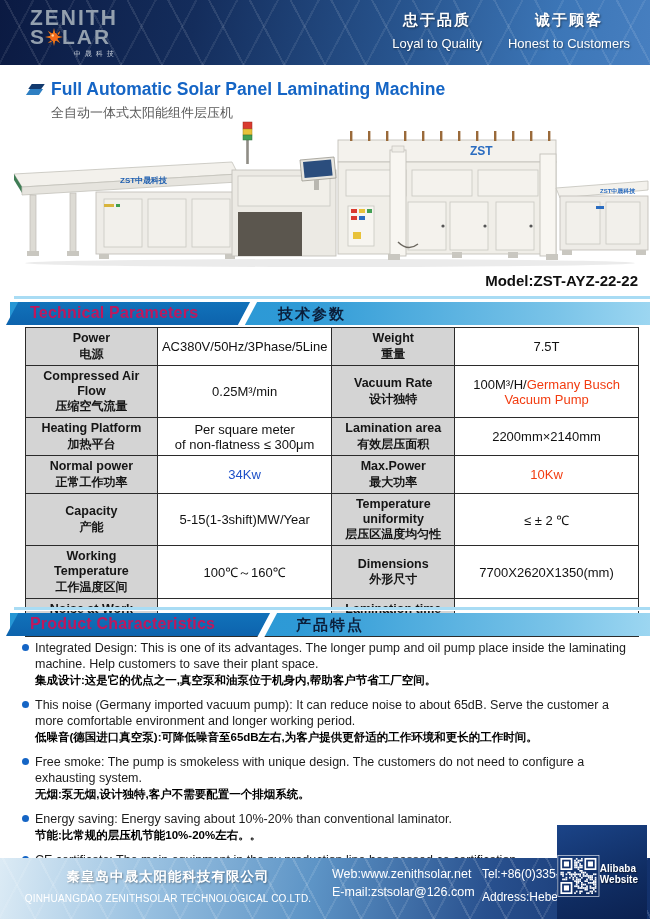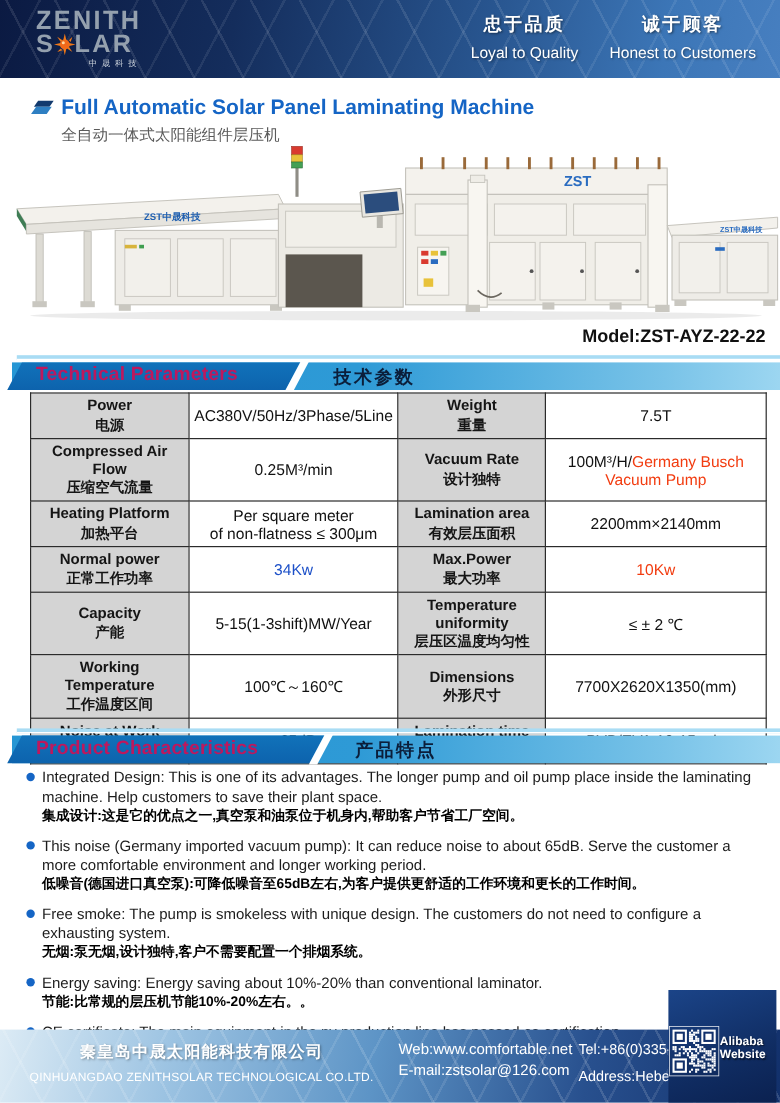--- a/index.html
+++ b/index.html
@@ -391,21 +391,21 @@
       </div>
     </div>
 
   <div class="footer">
     <div class="hatch"></div>
     <div class="f-company">
       <div class="zh">秦皇岛中晟太阳能科技有限公司</div>
       <div class="en">QINHUANGDAO ZENITHSOLAR TECHNOLOGICAL CO.LTD.</div>
     </div>
     <div class="f-web">
-      <div>Web:www.comfortable.net</div>
+      <div>Web:www.zenithsolar.net</div>
       <div>E-mail:zstsolar@126.com</div>
     </div>
     <div class="f-tel">
       <div>Tel:+86(0)335-8382258</div>
       <div>Address:Hebei,China</div>
     </div>
   </div>
 
   <div class="qr-block">
     <svg id="qr-svg" viewBox="0 0 75 75" width="70" height="70">

